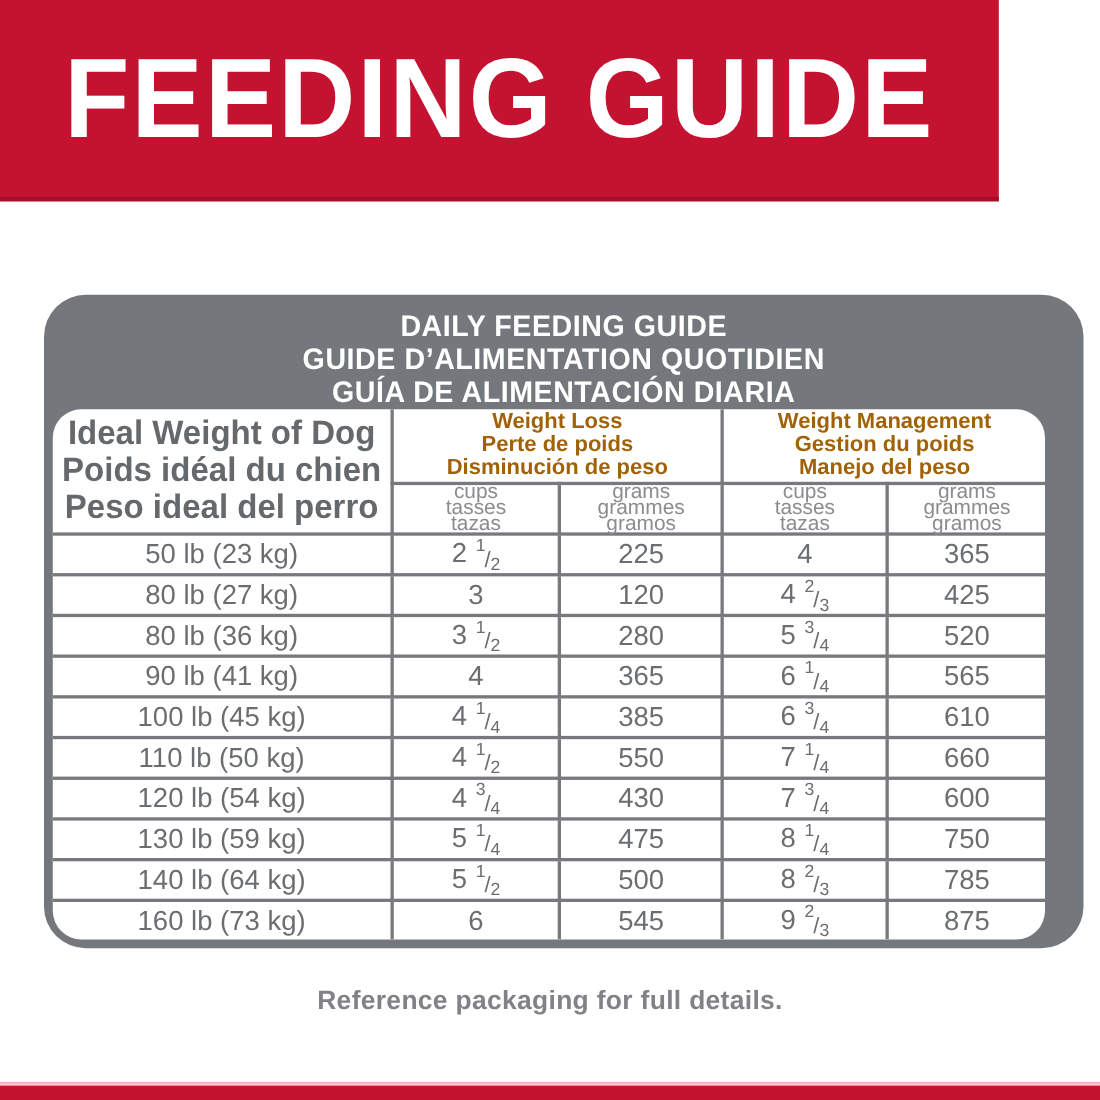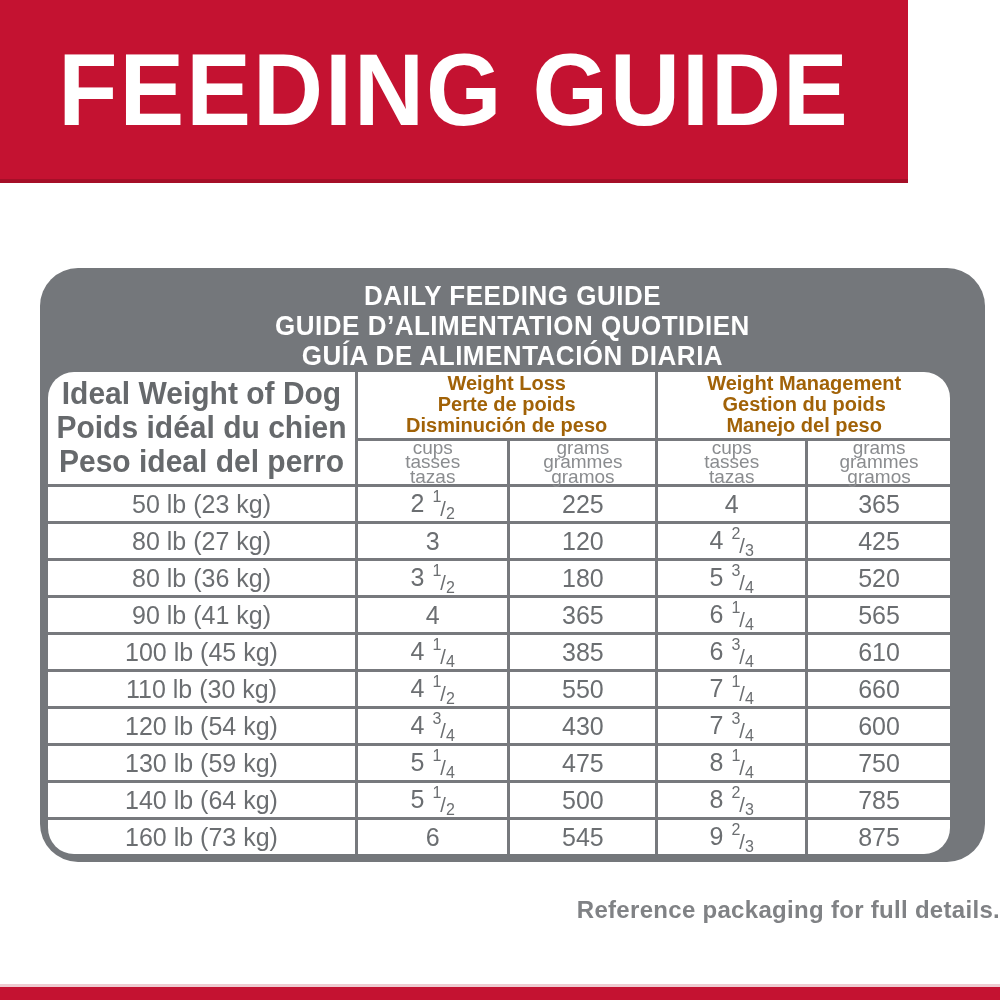--- a/index.html
+++ b/index.html
@@ -70,21 +70,21 @@
 
   table.guide tbody td {
     color: #6B6E71; font-size: 25px; font-weight: normal; margin-left: 35px;
   }
   .frac sup { font-size: 16px; position: relative; top: -1px; left: 1px; }
   .frac .slash { font-size: 20px; position: relative; top: 3px; }
   .frac sub { font-size: 16px; position: relative; top: 6px; vertical-align: baseline; }
 
   
   .footer-note {
-    position: absolute; left: 0; top: 896px; width: 1000px; text-align: right;
+    position: absolute; left: 0; top: 896px; width: 1000px; text-align: center;
     color: #808285; font-size: 24px; font-weight: bold; letter-spacing: 0.3px;
   }
   .bottom-strip {
     position: absolute; left: 0; bottom: 0; width: 1000px; height: 16px;
     background: #C41231;
     border-top: 3px solid #EFCBD1;
   }
 </style>
 </head>
 <body>
@@ -161,40 +161,40 @@
           <tr>
             <td>80 lb (27 kg)</td>
             <td>3</td>
             <td>120</td>
             <td>4 <span class="frac"><sup>2</sup><span class="slash">/</span><sub>3</sub></span></td>
             <td>425</td>
           </tr>
           <tr>
             <td>80 lb (36 kg)</td>
             <td>3 <span class="frac"><sup>1</sup><span class="slash">/</span><sub>2</sub></span></td>
-            <td>180</td>
+            <td>280</td>
             <td>5 <span class="frac"><sup>3</sup><span class="slash">/</span><sub>4</sub></span></td>
             <td>520</td>
           </tr>
           <tr>
             <td>90 lb (41 kg)</td>
             <td>4</td>
             <td>365</td>
             <td>6 <span class="frac"><sup>1</sup><span class="slash">/</span><sub>4</sub></span></td>
             <td>565</td>
           </tr>
           <tr>
             <td>100 lb (45 kg)</td>
             <td>4 <span class="frac"><sup>1</sup><span class="slash">/</span><sub>4</sub></span></td>
             <td>385</td>
             <td>6 <span class="frac"><sup>3</sup><span class="slash">/</span><sub>4</sub></span></td>
             <td>610</td>
           </tr>
           <tr>
-            <td>110 lb (30 kg)</td>
+            <td>110 lb (50 kg)</td>
             <td>4 <span class="frac"><sup>1</sup><span class="slash">/</span><sub>2</sub></span></td>
             <td>550</td>
             <td>7 <span class="frac"><sup>1</sup><span class="slash">/</span><sub>4</sub></span></td>
             <td>660</td>
           </tr>
           <tr>
             <td>120 lb (54 kg)</td>
             <td>4 <span class="frac"><sup>3</sup><span class="slash">/</span><sub>4</sub></span></td>
             <td>430</td>
             <td>7 <span class="frac"><sup>3</sup><span class="slash">/</span><sub>4</sub></span></td>

